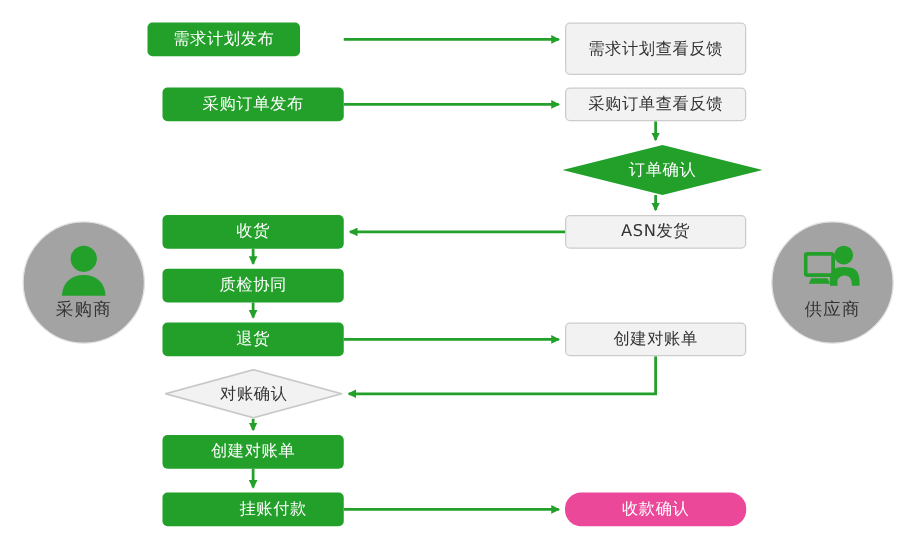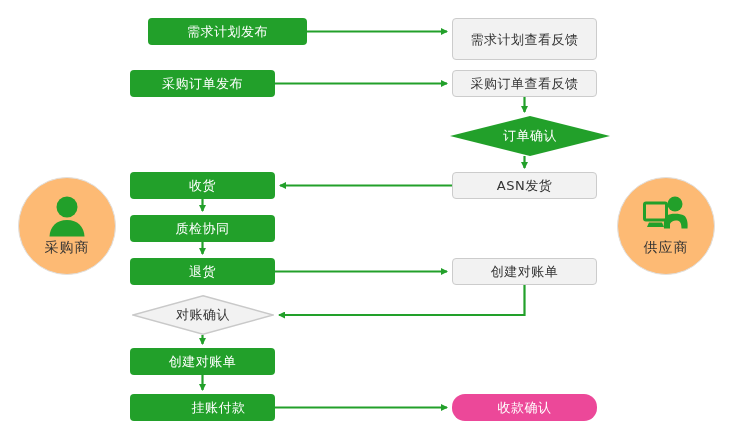--- a/index.html
+++ b/index.html
@@ -77,21 +77,21 @@
     z-index: 2;
     pointer-events: none;
   }
 
   
   .role {
     position: absolute;
     width: 96px;
     height: 96px;
     border-radius: 50%;
-    background: #fdba74;
+    background: #a3a3a3;
     border: 1px solid #e0e0e0;
     display: flex;
     flex-direction: column;
     align-items: center;
     justify-content: center;
     z-index: 6;
   }
   .role .glyph {
     width: 46px;
     height: 42px;
@@ -162,21 +162,21 @@
       <circle cx="32" cy="9" r="7.5" fill="#22a02a"></circle>
 
       <path d="M24,20.5 C27,18 37,18 41,20.5 C44.5,23 45,29 44.5,33.5
                L38.5,33.5 C38.5,29 37.5,26 34,25.5
                C31,25 28,26.5 27,29 L27,33.5 L21,33.5
                C20.5,28 21,23 24,20.5 Z" fill="#22a02a"></path>
     </svg>
     <span class="rlabel">供应商</span>
   </div>
 
-  <div class="node green" style="left:148px; top:18px; width:159px; height:27px;">
+  <div class="node green" style="left:118px; top:18px; width:122px; height:27px;">
     <span>需求计划发布</span>
   </div>
 
   <div class="node grey" style="left:452px; top:18px; width:145px; height:42px;">
     <span>需求计划查看反馈</span>
   </div>
 
   <div class="node green" style="left:130px; top:70px; width:145px; height:27px;">
     <span>采购订单发布</span>
   </div>

